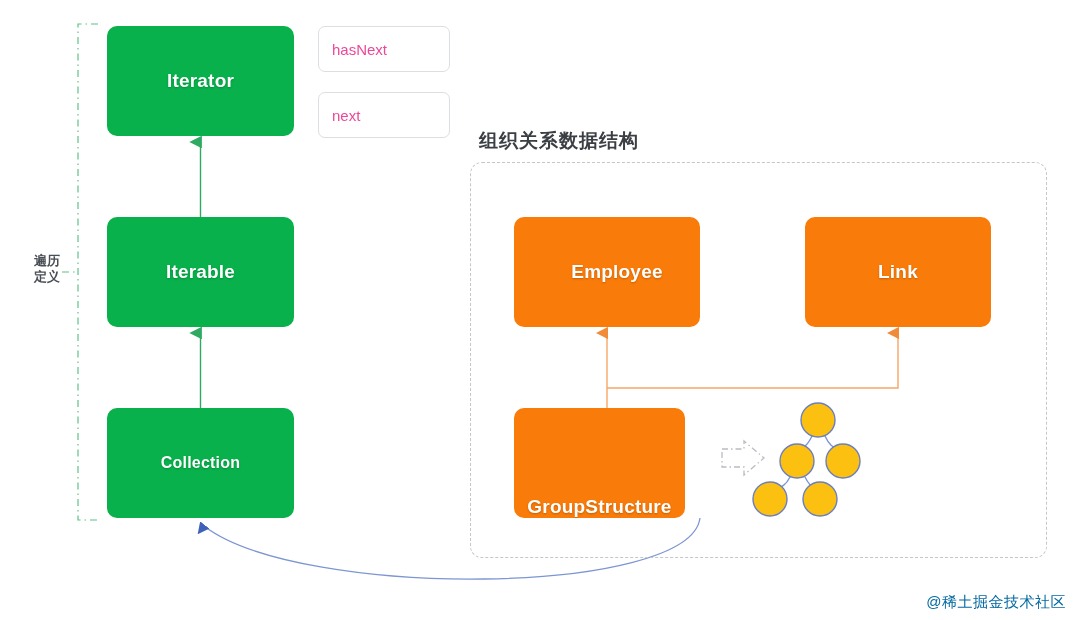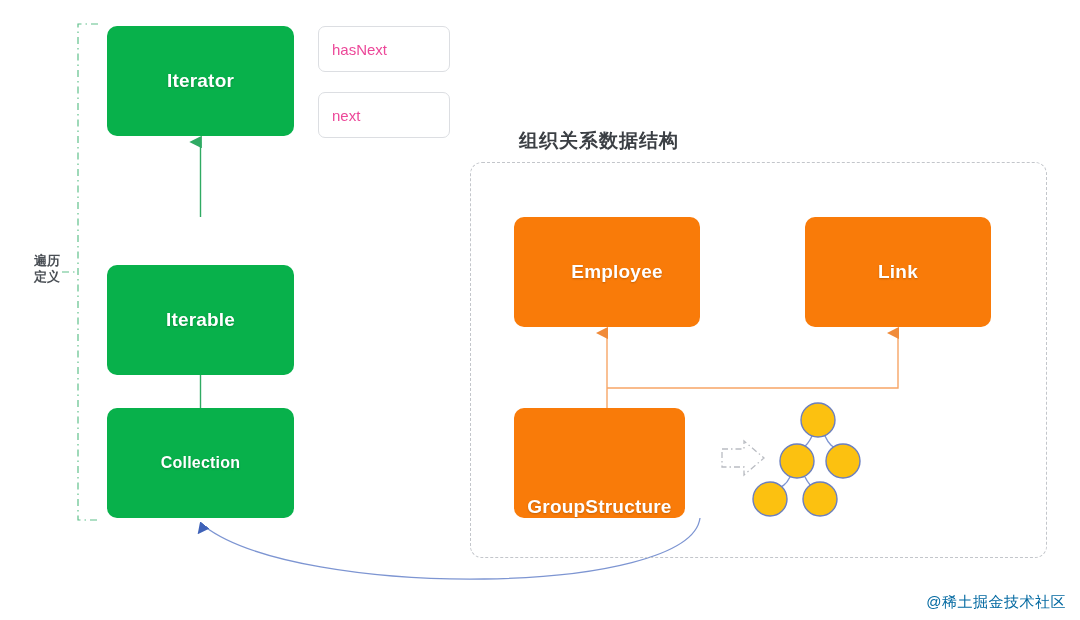--- a/index.html
+++ b/index.html
@@ -43,21 +43,20 @@
     border:1px dashed #c3c6cb;
     border-radius:12px;
   }
   .panel-title{
     position:absolute;
     color:#3b3f44;
     font-size:19px;
     font-weight:bold;
     letter-spacing:1px;
     white-space:nowrap;
-    margin-left:40px;
   }
 
   .side-label{
     position:absolute;
     color:#4a4f55;
     font-size:13px;
     font-weight:bold;
     line-height:16px;
     text-align:center;
     white-space:pre-line;
@@ -128,21 +127,21 @@
     </g>
   </svg>
 
   <div class="side-label" style="left:20px;top:253px;width:54px;">遍历
 定义</div>
 
   <div class="node green" style="left:107px;top:26px;width:187px;height:110px;font-size:19px;">
     <span>Iterator</span>
   </div>
 
-  <div class="node green" style="left:107px;top:217px;width:187px;height:110px;font-size:19px;margin-top:48px;">
+  <div class="node green" style="left:107px;top:217px;width:187px;height:110px;font-size:19px;">
     <span>Iterable</span>
   </div>
 
   <div class="node green" style="left:107px;top:408px;width:187px;height:110px;font-size:16px;">
     <span>Collection</span>
   </div>
 
   <div class="field" style="left:318px;top:26px;width:132px;height:46px;">
     <span>hasNext</span>
   </div>

